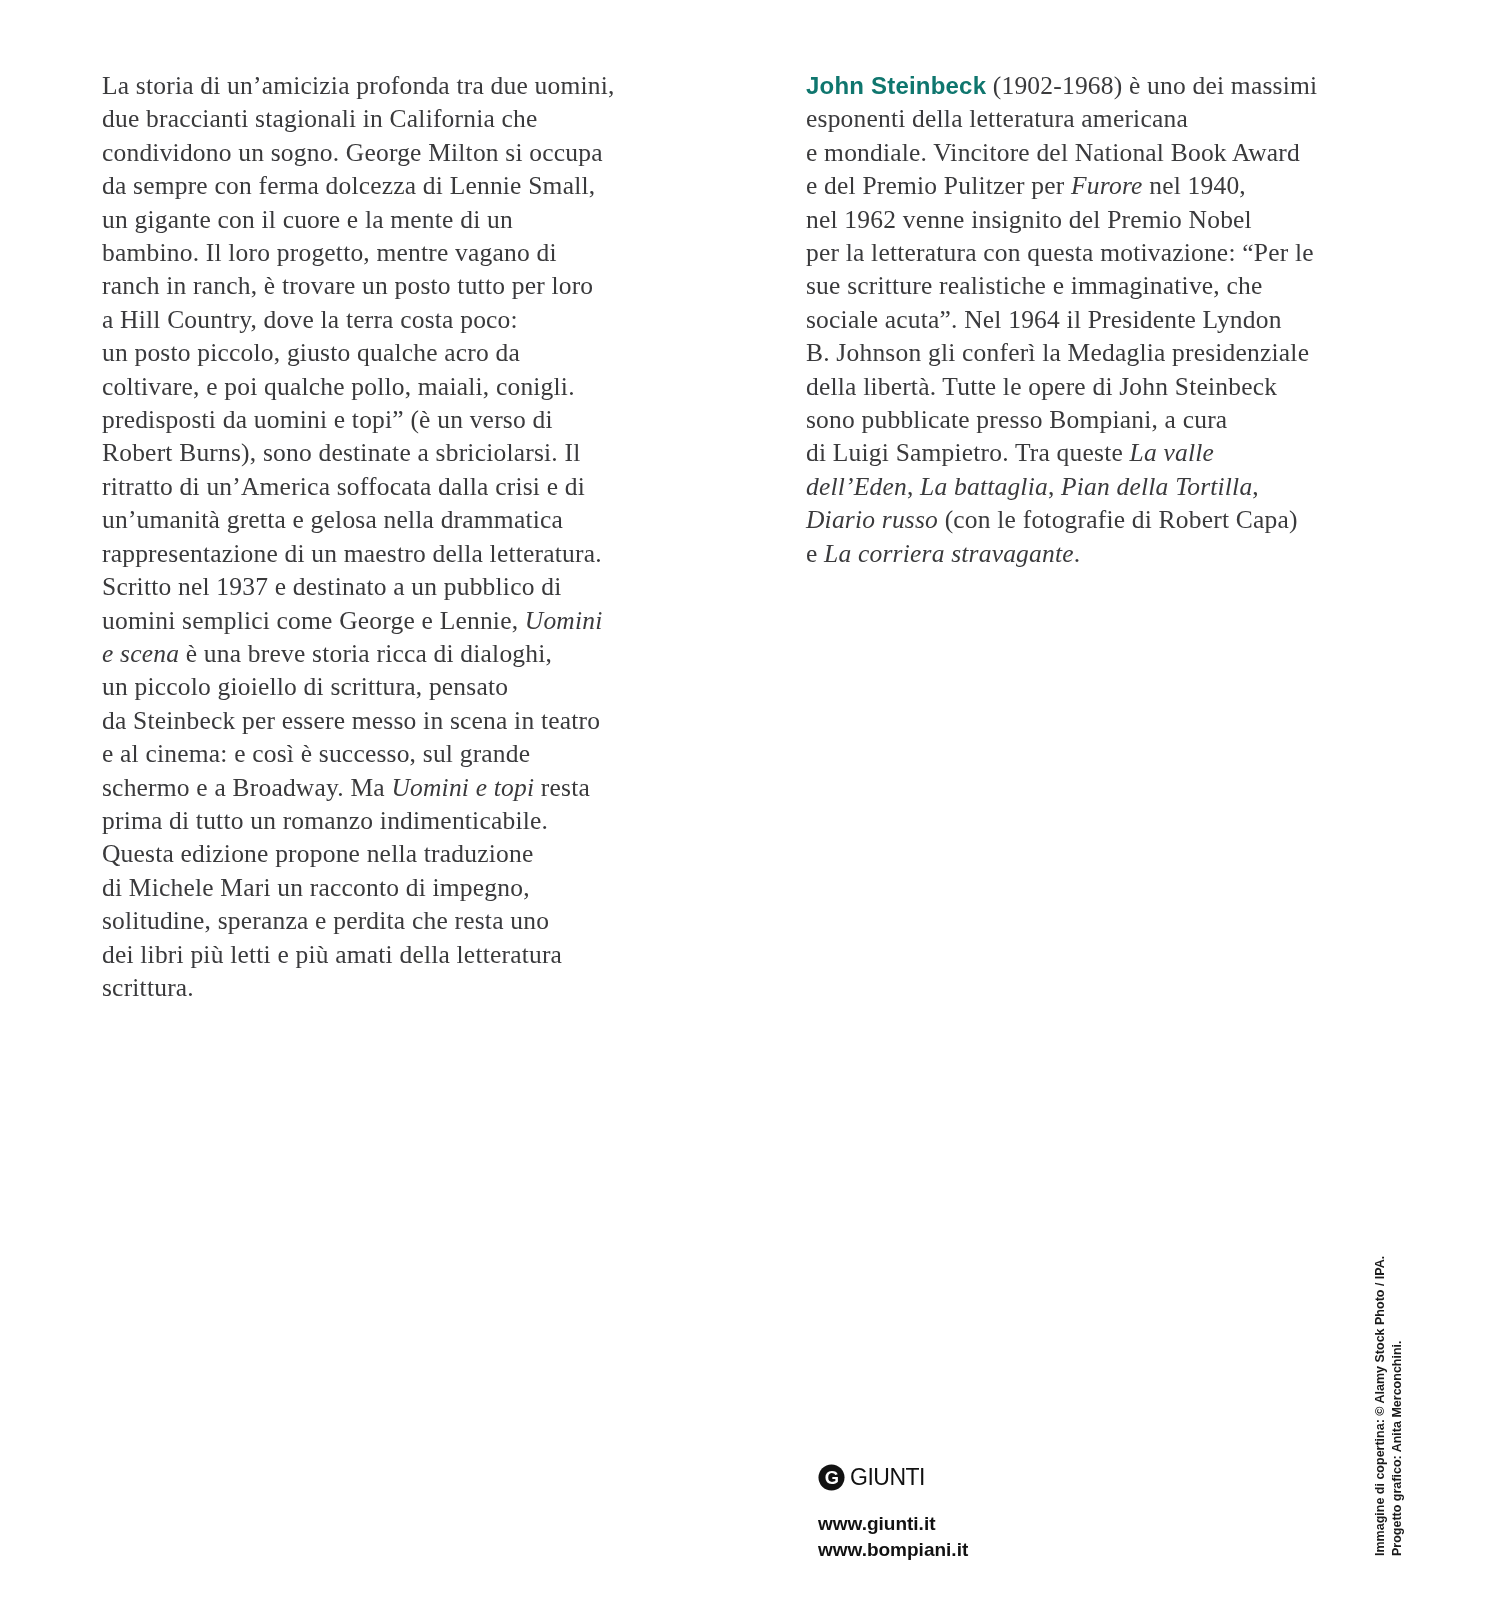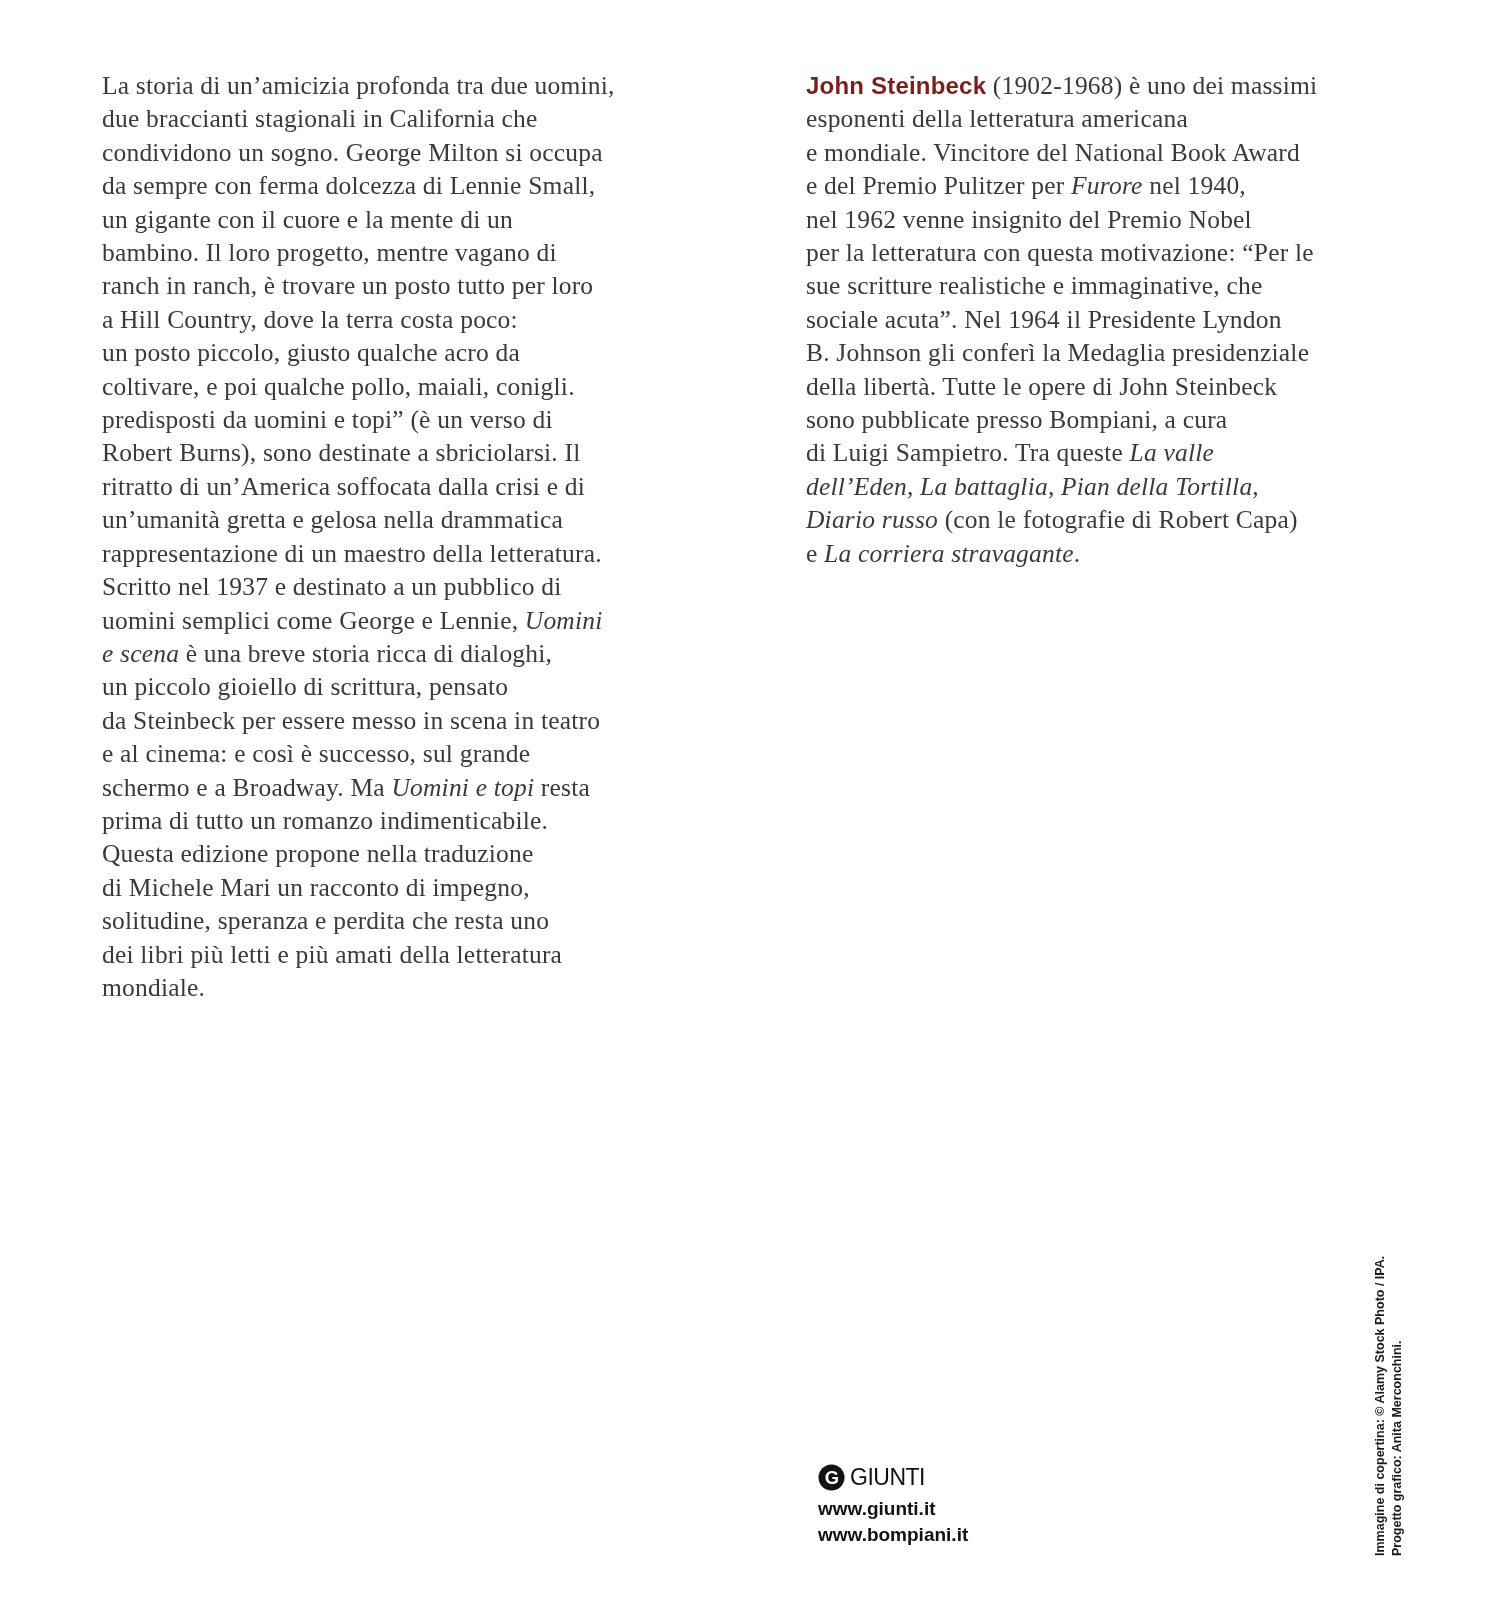--- a/index.html
+++ b/index.html
@@ -22,42 +22,42 @@
     letter-spacing: 0.2px;
   }
   .left-col  { left: 102px; top: 69px; width: 610px; }
   .right-col { left: 806px; top: 69px; width: 600px; }
   .text-line { white-space: nowrap; }
   .i { font-style: italic; }
   .author {
     font-family: "Liberation Sans", sans-serif;
     font-weight: 700;
     font-size: 24px;
-    color: #7f1d1d;
+    color: #0f766e;
   }
   .footer {
     position: absolute;
     left: 818px;
     top: 1464px;
     font-family: "Liberation Sans", sans-serif;
     color: #111111;
   }
   .logo-row {
     display: flex;
     align-items: center;
     gap: 5px;
   }
   .g-icon { display: block; }
   .wordmark {
     font-weight: 400;
     font-size: 23px;
     letter-spacing: -0.5px;
   }
   .urls {
-    margin-top: 5px;
+    margin-top: 20px;
     font-weight: 700;
     font-size: 19px;
     line-height: 26px;
   }
   .credits {
     position: absolute;
     left: 1408px;
     top: 1520px;
     width: 318px;
     height: 36px;
@@ -95,21 +95,21 @@
     <div class="text-line"><span class="i">e scena</span><span> è una breve storia ricca di dialoghi,</span></div>
     <div class="text-line"><span>un piccolo gioiello di scrittura, pensato</span></div>
     <div class="text-line"><span>da Steinbeck per essere messo in scena in teatro</span></div>
     <div class="text-line"><span>e al cinema: e così è successo, sul grande</span></div>
     <div class="text-line"><span>schermo e a Broadway. Ma </span><span class="i">Uomini e topi</span><span> resta</span></div>
     <div class="text-line"><span>prima di tutto un romanzo indimenticabile.</span></div>
     <div class="text-line"><span>Questa edizione propone nella traduzione</span></div>
     <div class="text-line"><span>di Michele Mari un racconto di impegno,</span></div>
     <div class="text-line"><span>solitudine, speranza e perdita che resta uno</span></div>
     <div class="text-line"><span>dei libri più letti e più amati della letteratura</span></div>
-    <div class="text-line"><span>mondiale.</span></div>
+    <div class="text-line"><span>scrittura.</span></div>
   </div>
 
 <div class="col right-col">
     <div class="text-line"><span class="author">John Steinbeck</span><span> (1902-1968) è uno dei massimi</span></div>
     <div class="text-line"><span>esponenti della letteratura americana</span></div>
     <div class="text-line"><span>e mondiale. Vincitore del National Book Award</span></div>
     <div class="text-line"><span>e del Premio Pulitzer per </span><span class="i">Furore</span><span> nel 1940,</span></div>
     <div class="text-line"><span>nel 1962 venne insignito del Premio Nobel</span></div>
     <div class="text-line"><span>per la letteratura con questa motivazione: “Per le</span></div>
     <div class="text-line"><span>sue scritture realistiche e immaginative, che</span></div>

